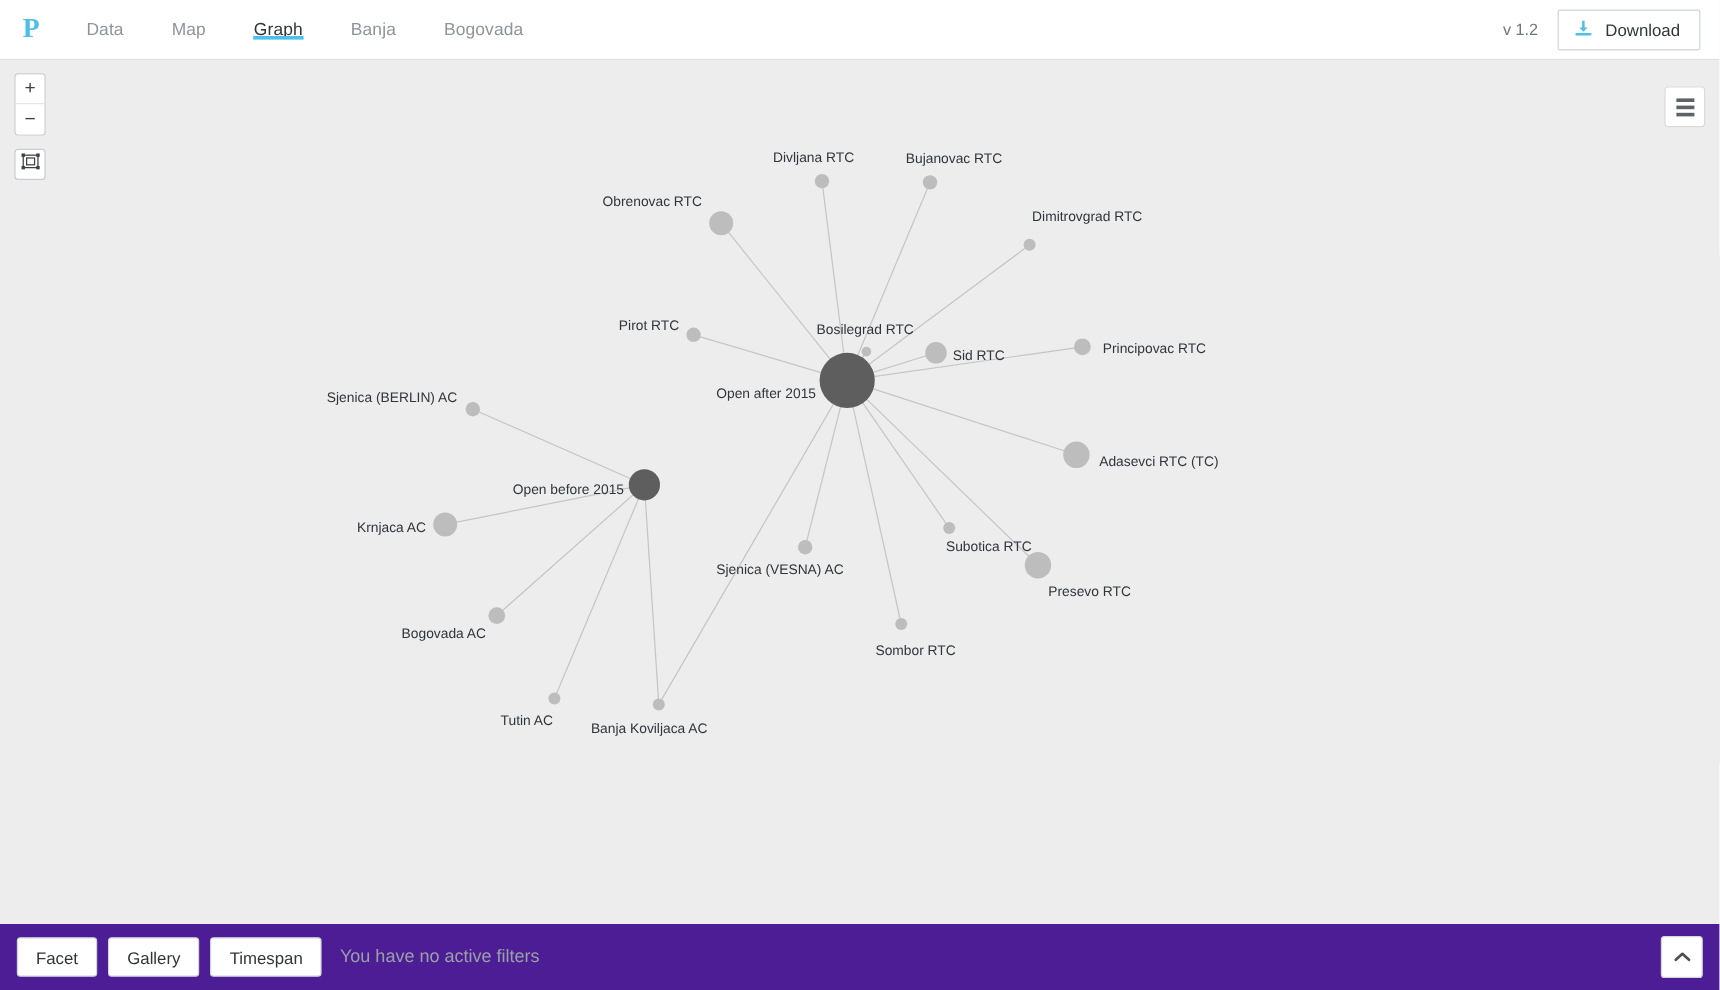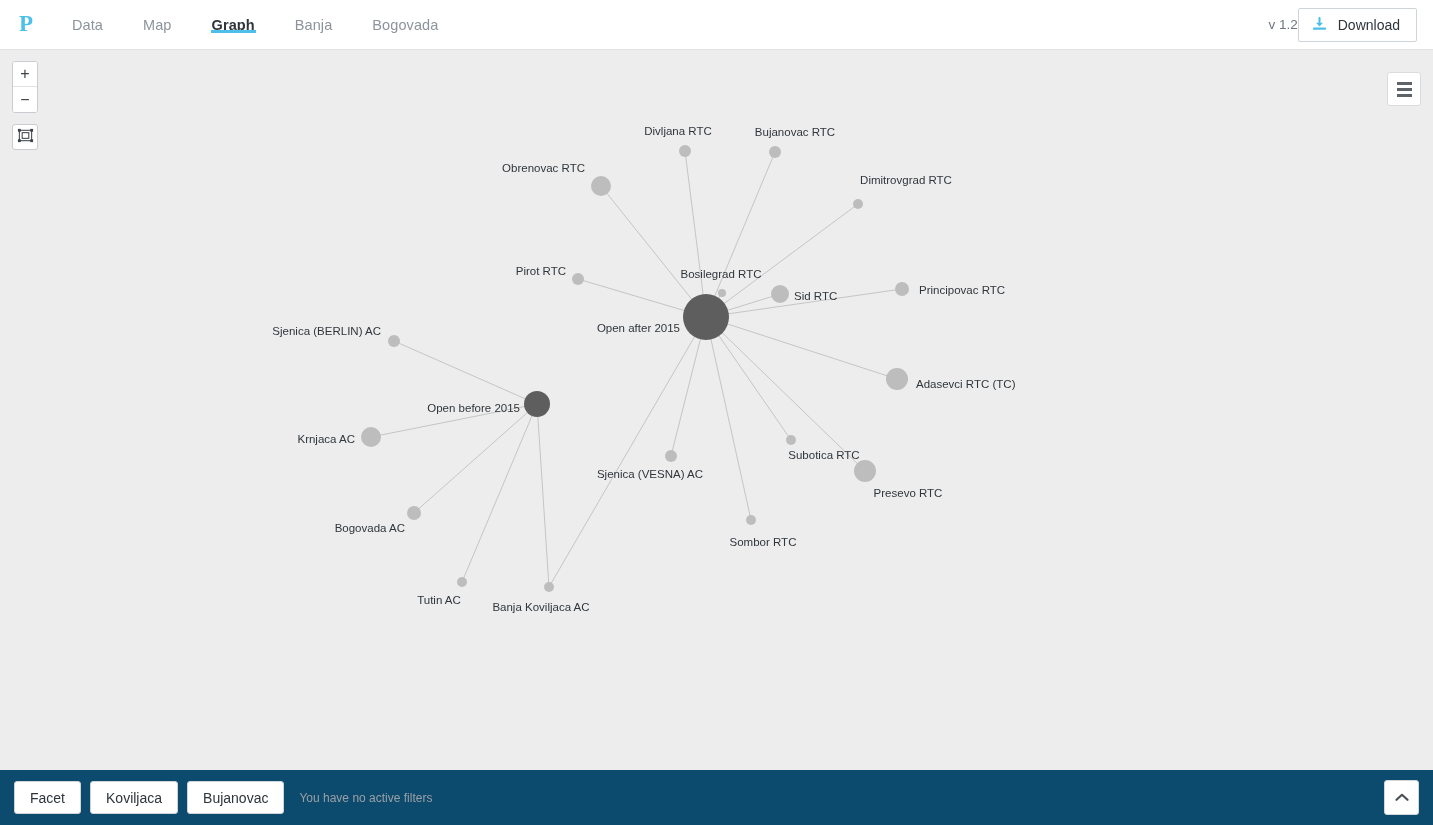--- a/index.html
+++ b/index.html
@@ -25,27 +25,27 @@
     padding-bottom: 2px;
   }
   #nav { display: flex; align-items: center; }
   .nav-tab {
     position: relative;
     display: flex; align-items: center;
     padding: 0 20px;
     font-size: 14.5px; color: #8d949b;
     cursor: pointer; letter-spacing: .1px;
   }
-  .nav-tab.active { color: #2f353b; font-weight: bold; }
+  .nav-tab.active { color: #2f353b; font-weight: normal; }
   .nav-tab.active::after {
     content: ""; position: absolute; left: 19px; right: 19px; bottom: 0;
     height: 3px; background: #4cc0e8;
   }
   #header-right {
-    margin-left: auto; display: flex; align-items: center; 
+    margin-left: auto; display: flex; align-items: center; gap: 16px;
     padding-right: 16px;
   }
   #version { font-size: 13.5px; color: #6f7680; }
   #download-btn {
     display: flex; align-items: center; gap: 11px;
     height: 34px; padding: 0 16px 0 13px;
     border: 1px solid #cfd4d8; border-radius: 2px;
     background: #fff; font-size: 14px; color: #2f353b; cursor: pointer;
   }
   #download-btn svg { display: block; }
@@ -89,30 +89,30 @@
     width: 34px; height: 34px;
     border: 1px solid #d9dcdf; border-radius: 3px; background: #fff;
     display: flex; flex-direction: column; align-items: center;
     justify-content: center; gap: 3px; cursor: pointer;
   }
   #menu-btn span { display: block; width: 15px; height: 3px; background: #5e6368; }
 
   
   #footer {
     position: absolute; left: 0; top: 770px; width: 1433px; height: 55px;
-    background: #0c4a6e;
+    background: #4c1d95;
     display: flex; align-items: center; padding: 0 14px;
   }
   .filter-btn {
     height: 33px; padding: 0 15px; margin-right: 9px;
     border: 1px solid #cfd4d8; border-radius: 3px; background: #fff;
     font-size: 14px; color: #2f353b; cursor: pointer;
     font-family: "Liberation Sans", sans-serif;
   }
-  #no-filters { font-size: 12px; color: #9aa0a6; margin-left: 6px; }
+  #no-filters { font-size: 15px; color: #9aa0a6; margin-left: 6px; }
   #collapse-btn {
     margin-left: auto;
     width: 35px; height: 35px;
     border: 1px solid #d3d7da; border-radius: 3px; background: #fff;
     display: flex; align-items: center; justify-content: center;
     cursor: pointer; color: #4a4f55; font-size: 13px;
   }
 </style>
 </head>
 <body>
@@ -233,22 +233,22 @@
     <div id="menu-btn">
       <span></span>
       <span></span>
       <span></span>
     </div>
   </div>
 
   <div id="footer">
     <div id="filter-buttons" style="display:flex;align-items:center">
         <button class="filter-btn">Facet</button>
-        <button class="filter-btn">Koviljaca</button>
-        <button class="filter-btn">Bujanovac</button>
+        <button class="filter-btn">Gallery</button>
+        <button class="filter-btn">Timespan</button>
       </div>
     <span id="no-filters">You have no active filters</span>
     <div id="collapse-btn">
       <span>
         <svg width="14" height="9" viewBox="0 0 14 9">
           <path d="M1.5 6.8 L7 1.8 L12.5 6.8" fill="none" stroke="#4a4f55" stroke-width="2.2" stroke-linecap="round" stroke-linejoin="round"></path>
         </svg>
       </span>
     </div>
   </div>

